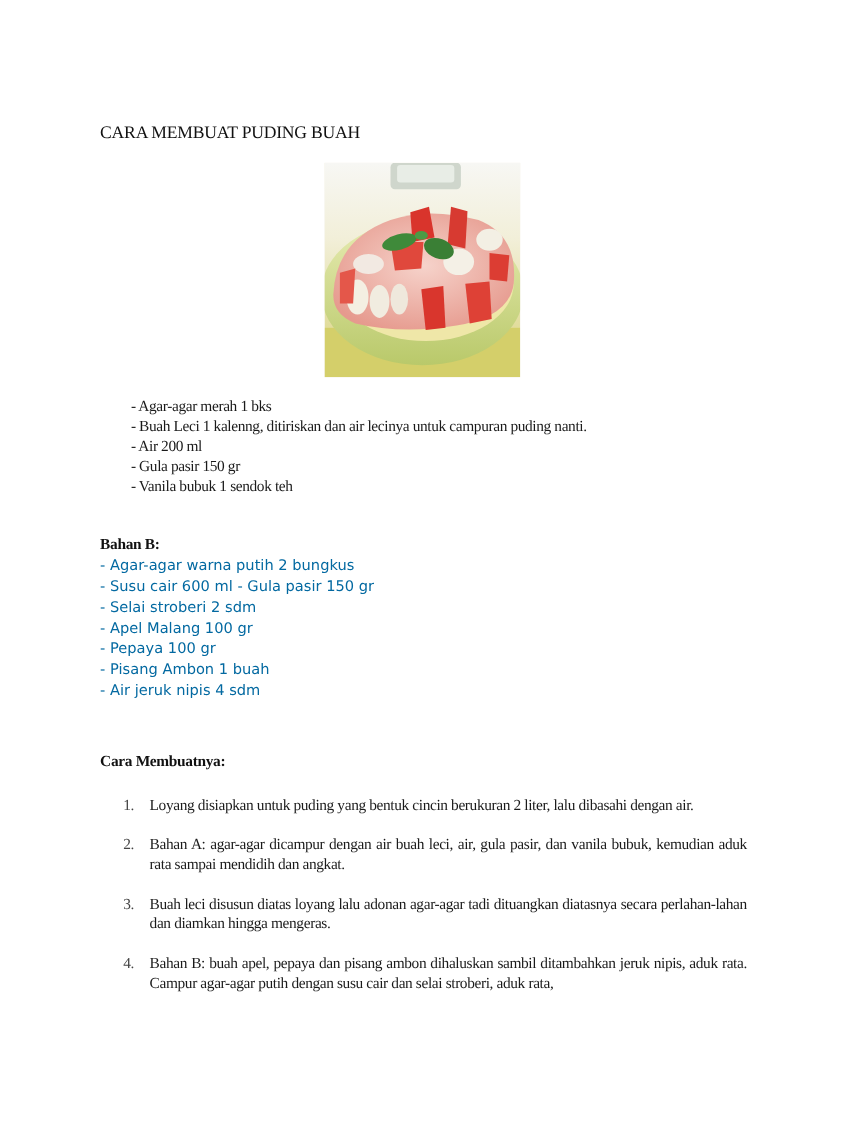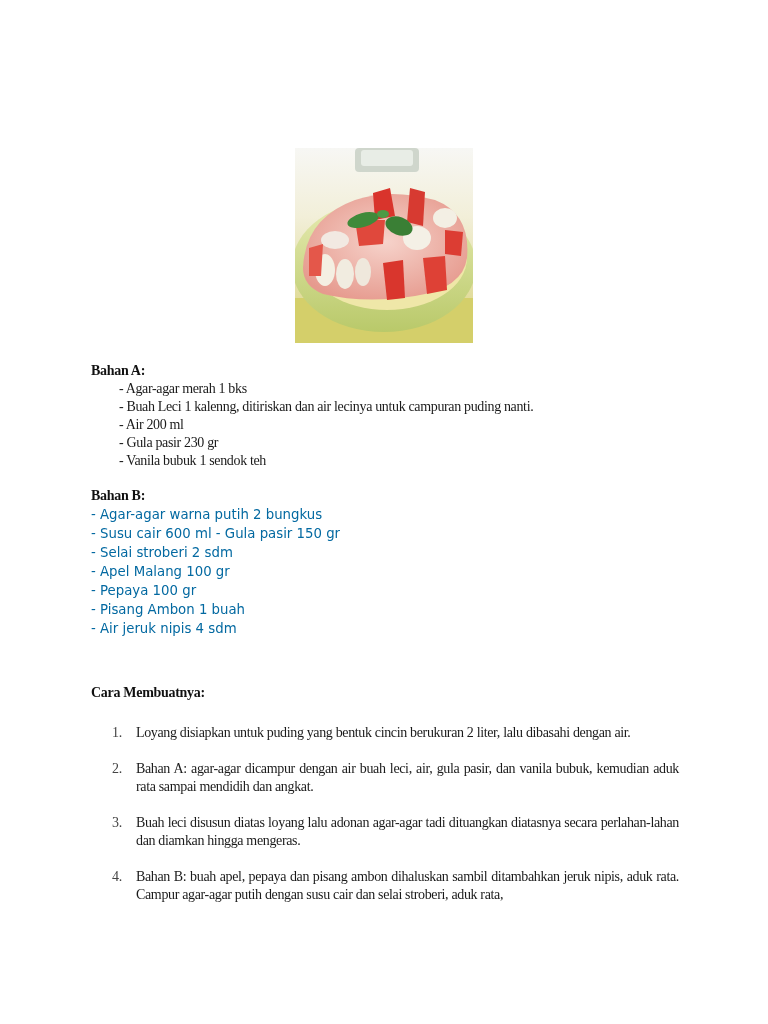--- a/index.html
+++ b/index.html
@@ -106,20 +106,21 @@
       left: 21px;
       top: 0;
       color: #444;
     }
   </style>
 </head>
 <body>
 
 <div class="page">
 
+  <div class="title serif">CARA MEMBUAT PUDING BUAH</div>
 
   <div class="photo" title="Puding buah (fruit pudding) with strawberries, lychee and mint in a green dish">
     <svg width="178" height="195" viewBox="0 0 178 195" xmlns="http://www.w3.org/2000/svg">
       <defs>
         <linearGradient id="bg" x1="0" y1="0" x2="0" y2="1">
           <stop offset="0" stop-color="#f7f7f4"></stop>
           <stop offset="0.35" stop-color="#f2efd9"></stop>
           <stop offset="1" stop-color="#d8d27a"></stop>
         </linearGradient>
         <linearGradient id="plate" x1="0" y1="0" x2="0" y2="1">
@@ -158,26 +159,25 @@
       <path d="M150 82 L168 84 L166 108 L150 106 Z" fill="#dc3d33"></path>
       <path d="M14 100 L28 96 L26 128 L14 128 Z" fill="#e4574a"></path>
 
       <ellipse cx="68" cy="72" rx="16" ry="7" fill="#3f8a3a" transform="rotate(-15 68 72)"></ellipse>
       <ellipse cx="104" cy="78" rx="14" ry="9" fill="#3a7f35" transform="rotate(20 104 78)"></ellipse>
       <ellipse cx="88" cy="66" rx="6" ry="4" fill="#4c9a45"></ellipse>
     </svg>
   </div>
 
   <div class="section-a serif">
-    <div class="heading">Bahan A:</div>
     <div class="list-a">
       <div class="item">- Agar-agar merah 1 bks</div>
       <div class="item">- Buah Leci 1 kalenng, ditiriskan dan air lecinya untuk campuran puding nanti.</div>
       <div class="item">- Air 200 ml</div>
-      <div class="item">- Gula pasir 230 gr</div>
+      <div class="item">- Gula pasir 150 gr</div>
       <div class="item">- Vanila bubuk 1 sendok teh</div>
     </div>
   </div>
 
   <div class="section-b">
     <div class="heading serif">Bahan B:</div>
     <div class="list-b sans">
       <div class="item">- Agar-agar warna putih 2 bungkus</div>
       <div class="item">- Susu cair 600 ml - Gula pasir 150 gr</div>
       <div class="item">- Selai stroberi 2 sdm</div>

